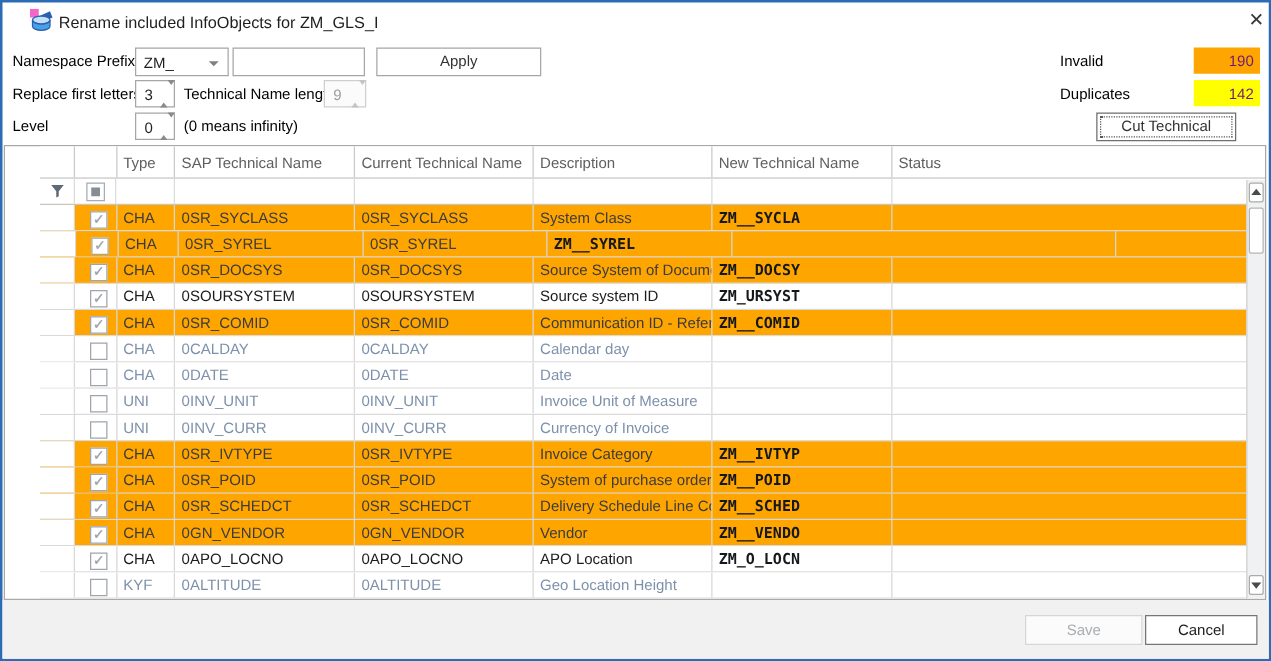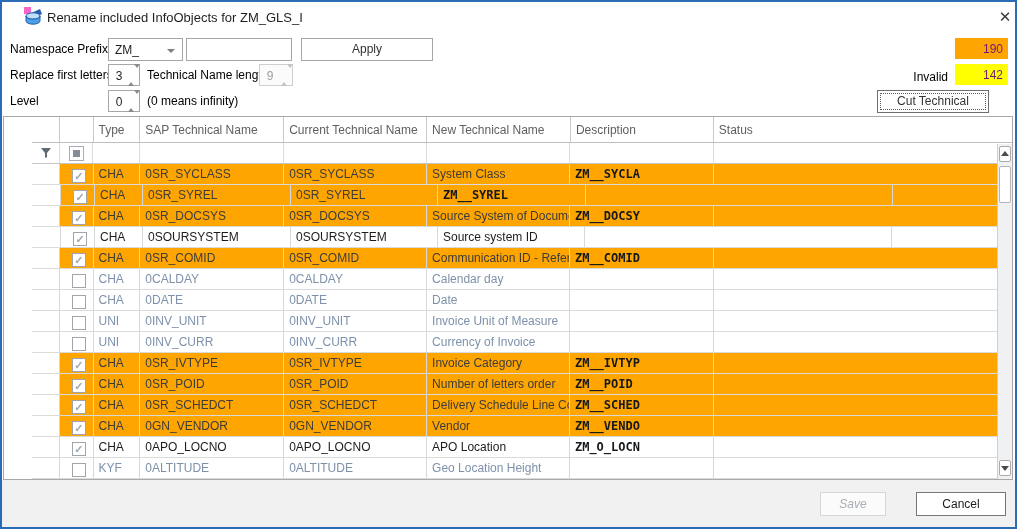--- a/index.html
+++ b/index.html
@@ -35,21 +35,21 @@
   .spin .a-dn { width:0;height:0;border-left:3.5px solid transparent;border-right:3.5px solid transparent;
                 border-top:4px solid #8a8a8a; }
   .spin-rfl { left:108px; top:64px; }
   .spin-tnl { left:259px; top:64px; width:34px; border-color:#cfcfcf; background:#fbfbfb; }
   .spin-tnl .val { color:#9aa0a6; }
   .spin-tnl .a-up { border-bottom-color:#c4c4c4; } .spin-tnl .a-dn { border-top-color:#c4c4c4; }
   .spin-level { left:108px; top:90px; }
   .count-box { position:absolute; width:53px; height:21px; text-align:right; padding:4px 5px 0 0; color:#701a75; }
   .box-invalid { left:955px; top:38px; }
   .box-dup { left:955px; top:64px; }
-  .lbl-right { width:100px; text-align:right;margin-top:28px; }
+  .lbl-right { width:100px; text-align:left; }
   .btn-cut { left:877px; top:90px; width:112px; height:23px; line-height:21px; border-color:#6e6e6e; }
   .focus-rect { position:absolute; left:2px; top:2px; right:2px; bottom:2px; border:1px dotted #5a5a5a; }
   
   .grid { position:absolute; left:3px; top:116px; width:1010px; height:364px;
           border:1px solid #a9a9a9; background:#fff; overflow:hidden;padding-left:28px; }
   .ghead { display:flex; height:26px; border-bottom:1px solid #bdbdbd; background:#fff; }
   .hcell { border-right:1px solid #c9c9c9; padding:6px 0 0 5px; font-size:12px; color:#5f5f5f;
            white-space:nowrap; overflow:hidden; }
   .gfilter { display:flex; height:21px; border-bottom:1px solid #c6c6c6; background:#fff; }
   .fcell { border-right:1px solid #dcdcdc; height:20px; }
@@ -76,22 +76,22 @@
   .sb-btn { position:absolute; left:1px; width:12px; height:16px; background:#fff; border:1px solid #ababab; border-radius:2px; }
   .sb-up { top:2px; } .sb-down { bottom:3px; }
   .tri-up { width:0;height:0;border-left:4px solid transparent;border-right:4px solid transparent;
             border-bottom:5px solid #4a4a4a; margin:4px auto 0; }
   .tri-dn { width:0;height:0;border-left:4px solid transparent;border-right:4px solid transparent;
             border-top:5px solid #4a4a4a; margin:5px auto 0; }
   .sb-thumb { position:absolute; left:1px; top:22px; width:12px; height:37px; background:#fff;
               border:1px solid #b5b5b5; border-radius:2px; }
   
   .footer { position:absolute; left:2px; right:2px; top:480px; bottom:2px; background:#f1f1f1; }
-  .btn-save { position:absolute; left:818px; top:12px; width:66px; height:24px; line-height:22px;
-              background:#fbfbfb; border:1px solid #d6d6d6; color:#a8adb3; text-align:center;font-style:italic; }
+  .btn-save { position:absolute; left:818px; top:12px; width:94px; height:24px; line-height:22px;
+              background:#fbfbfb; border:1px solid #d6d6d6; color:#a8adb3; text-align:center; }
   .btn-cancel { position:absolute; left:914px; top:12px; width:90px; height:24px; line-height:22px;
                 background:#ffffff; border:1px solid #767676; color:#1c1c1c; text-align:center; }
 </style>
 </head>
 <body>
 
 <div class="dialog">
 
   <div class="titlebar">
     <svg class="app-icon" viewBox="0 0 20 19">
@@ -139,22 +139,22 @@
     <span class="focus-rect"></span>
   </div>
 
   <div class="grid">
     <div class="ghead">
       <div class="hcell c-ind"></div>
       <div class="hcell c-chk"></div>
       <div class="hcell c-type">Type</div>
       <div class="hcell c-sap">SAP Technical Name</div>
       <div class="hcell c-cur">Current Technical Name</div>
+      <div class="hcell c-desc">Description</div>
       <div class="hcell c-new">New Technical Name</div>
-      <div class="hcell c-desc">Description</div>
       <div class="hcell c-status">Status</div>
     </div>
     <div class="gfilter">
       <div class="fcell c-ind funnel-cell">
         <svg width="12" height="12" viewBox="0 0 12 12">
           <path d="M1 1 h10 l-4 5 v4 l-2 1 v-5 z" fill="#5f6a75"></path>
         </svg>
       </div>
       <div class="fcell c-chk chk-center">
         <span class="ind-check">
@@ -206,20 +206,21 @@
         </div>
         <div class="grow row-renamed">
           <div class="cell c-ind"></div>
           <div class="cell c-chk chk-center">
             <div class="checkbox">✓</div>
           </div>
           <div class="cell c-type">CHA</div>
           <div class="cell c-sap">0SOURSYSTEM</div>
           <div class="cell c-cur">0SOURSYSTEM</div>
           <div class="cell c-desc">Source system ID</div>
+          <div class="cell c-new newname">ZM_URSYST</div>
           <div class="cell c-status"></div>
         </div>
         <div class="grow row-invalid" style="background: rgb(255, 165, 0);">
           <div class="cell c-ind"></div>
           <div class="cell c-chk chk-center" style="background: rgb(255, 165, 0);">
             <div class="checkbox">✓</div>
           </div>
           <div class="cell c-type">CHA</div>
           <div class="cell c-sap">0SR_COMID</div>
           <div class="cell c-cur">0SR_COMID</div>
@@ -288,21 +289,21 @@
           <div class="cell c-status"></div>
         </div>
         <div class="grow row-invalid" style="background: rgb(255, 165, 0);">
           <div class="cell c-ind"></div>
           <div class="cell c-chk chk-center" style="background: rgb(255, 165, 0);">
             <div class="checkbox">✓</div>
           </div>
           <div class="cell c-type">CHA</div>
           <div class="cell c-sap">0SR_POID</div>
           <div class="cell c-cur">0SR_POID</div>
-          <div class="cell c-desc">Number of letters order</div>
+          <div class="cell c-desc">System of purchase order</div>
           <div class="cell c-new newname">ZM__POID</div>
           <div class="cell c-status"></div>
         </div>
         <div class="grow row-invalid" style="background: rgb(255, 165, 0);">
           <div class="cell c-ind"></div>
           <div class="cell c-chk chk-center" style="background: rgb(255, 165, 0);">
             <div class="checkbox">✓</div>
           </div>
           <div class="cell c-type">CHA</div>
           <div class="cell c-sap">0SR_SCHEDCT</div>

